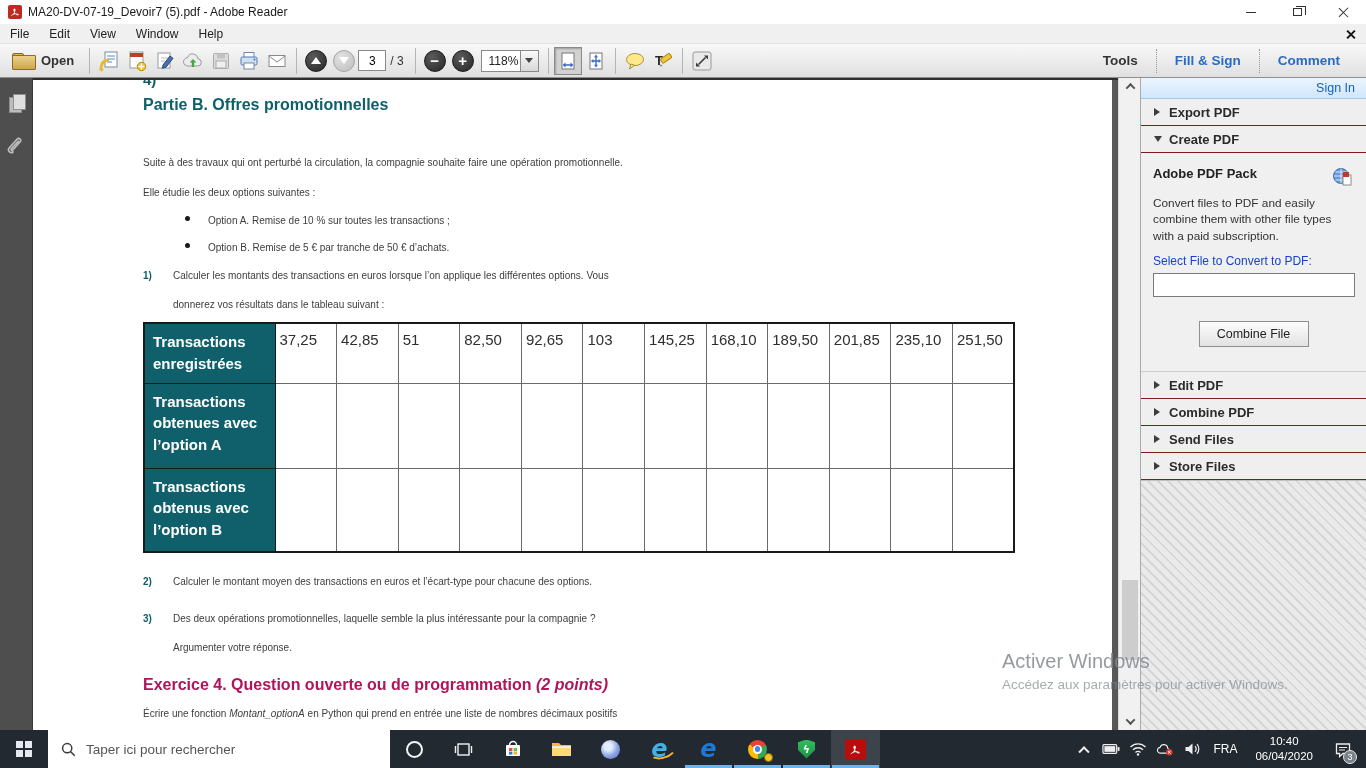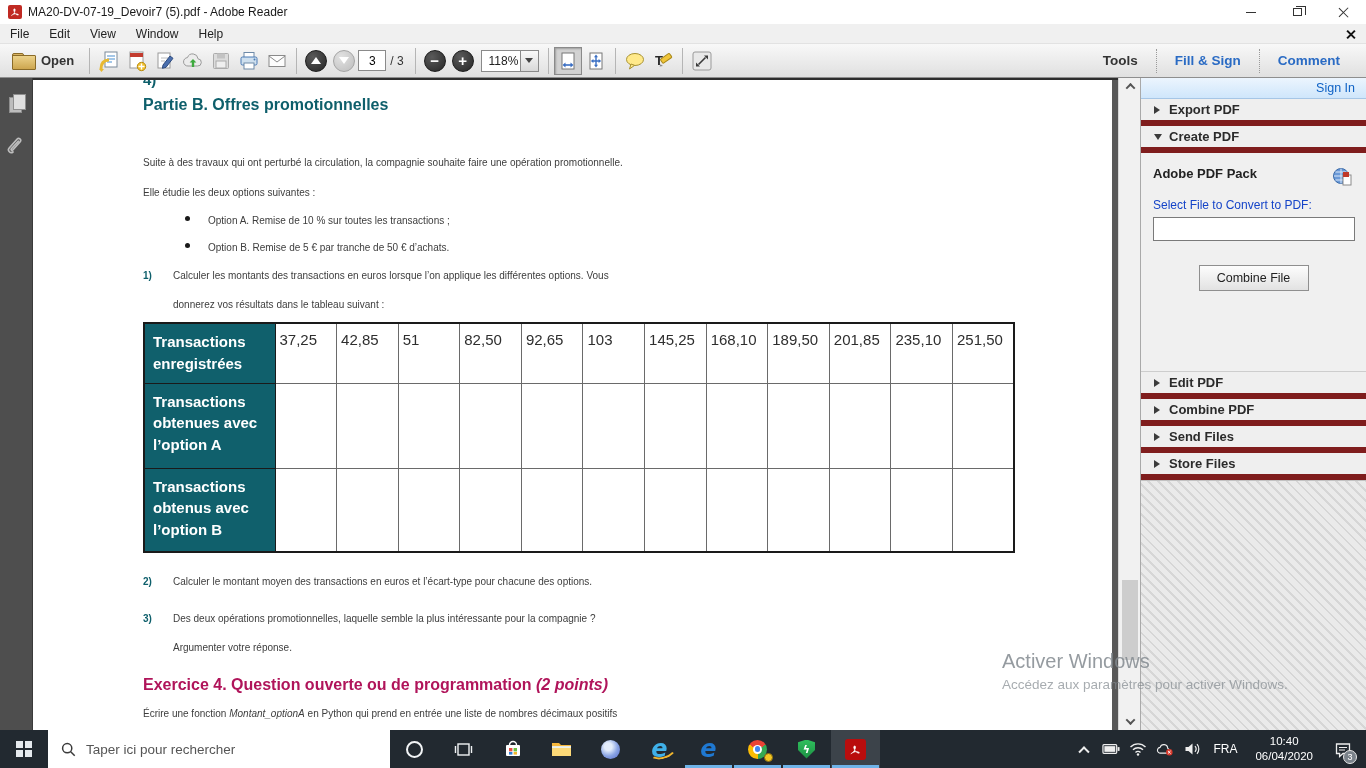--- a/index.html
+++ b/index.html
@@ -98,21 +98,21 @@
   .sb-arrow { position:absolute; left:0; width:22px; height:17px; display:flex; align-items:center; justify-content:center; }
   .chev { width:7px; height:7px; border-left:2px solid #555; border-top:2px solid #555; }
   .chev.up { transform:rotate(45deg) translate(1px,1px); }
   .chev.down { transform:rotate(225deg) translate(1px,1px); }
   .sb-thumb { position:absolute; left:3px; top:502px; width:16px; height:80px; background:#cdcdcd; }
 
   
   .panel { position:absolute; left:1140px; top:78px; width:226px; height:708px; background:#f0abfc; border-left:1px solid #a9a9a9; }
   .signin-bar { height:21px; background:linear-gradient(#ecf5fe,#cfe6fb); border-bottom:1px solid #a6c6e6; display:flex; justify-content:flex-end; align-items:center; padding-right:11px; }
   .signin-bar span { font-size:12.5px; color:#0f62c5; }
-  .psec { height:27px; display:flex; align-items:center; border-bottom:6px solid #7f1d1d; padding-left:13px; background:#efefef; }
+  .psec { height:27px; display:flex; align-items:center; border-bottom:1px solid #7f1d1d; padding-left:13px; background:#efefef; }
   .psec .arr-r { width:0; height:0; border-top:4px solid transparent; border-bottom:4px solid transparent; border-left:6px solid #3c3c3c; margin-right:9px; }
   .psec .arr-d { width:0; height:0; border-left:4px solid transparent; border-right:4px solid transparent; border-top:6px solid #3c3c3c; margin-right:7px; }
   .psec span { font-size:13px; font-weight:bold; color:#2b2b2b; }
   .pack { height:219px; padding:13px 12px 0 12px; background:#f0f0f0; border-bottom:1px solid #cdcdcd; }
   .pack-head { display:flex; align-items:flex-start; }
   .pack-title { font-size:13px; font-weight:bold; color:#222; flex:1; }
   .pack-desc { margin-top:7px; font-size:11.8px; line-height:1.38; color:#333; width:202px; }
   .select-label { margin-top:10px; font-size:12px; color:#1544c8; }
   .convert-input { margin-top:5px; width:202px; height:24px; background:#fff; border:1px solid #7a7a7a; font-size:12px; padding:0 4px; font-family:"Liberation Sans",sans-serif; }
   .select-btn { display:block; margin:24px auto 0 auto; width:110px; height:26px; background:linear-gradient(#fdfdfd,#e2e2e2); border:1px solid #8f8f8f; font-size:12.5px; color:#222; text-align:center; line-height:24px; font-family:"Liberation Sans",sans-serif; }
@@ -465,20 +465,21 @@
     <div class="pack">
       <div class="pack-head">
         <span class="pack-title">Adobe PDF Pack</span>
         <svg width="22" height="22" viewBox="0 0 22 22">
             <circle cx="9" cy="10" r="7.5" fill="#6b9ad8" stroke="#3a6aa8"></circle>
             <path d="M2 10h14M3.5 6h11M3.5 14h11M9 2.5v15" stroke="#dce8f8" stroke-width="1"></path>
             <rect x="11" y="9" width="8" height="10" fill="#fff" stroke="#8a8a8a"></rect>
             <rect x="11" y="6" width="6" height="5" fill="#c0392b"></rect>
           </svg>
       </div>
+      <div class="pack-desc">Convert files to PDF and easily combine them with other file types with a paid subscription.</div>
       <div class="select-label">Select File to Convert to PDF:</div>
       <input class="convert-input" style="">
       <button class="select-btn">Combine File</button>
     </div>
     <div class="psec">
       <div class="arr-r"></div>
       <span>Edit PDF</span>
     </div>
     <div class="psec">
       <div class="arr-r"></div>

